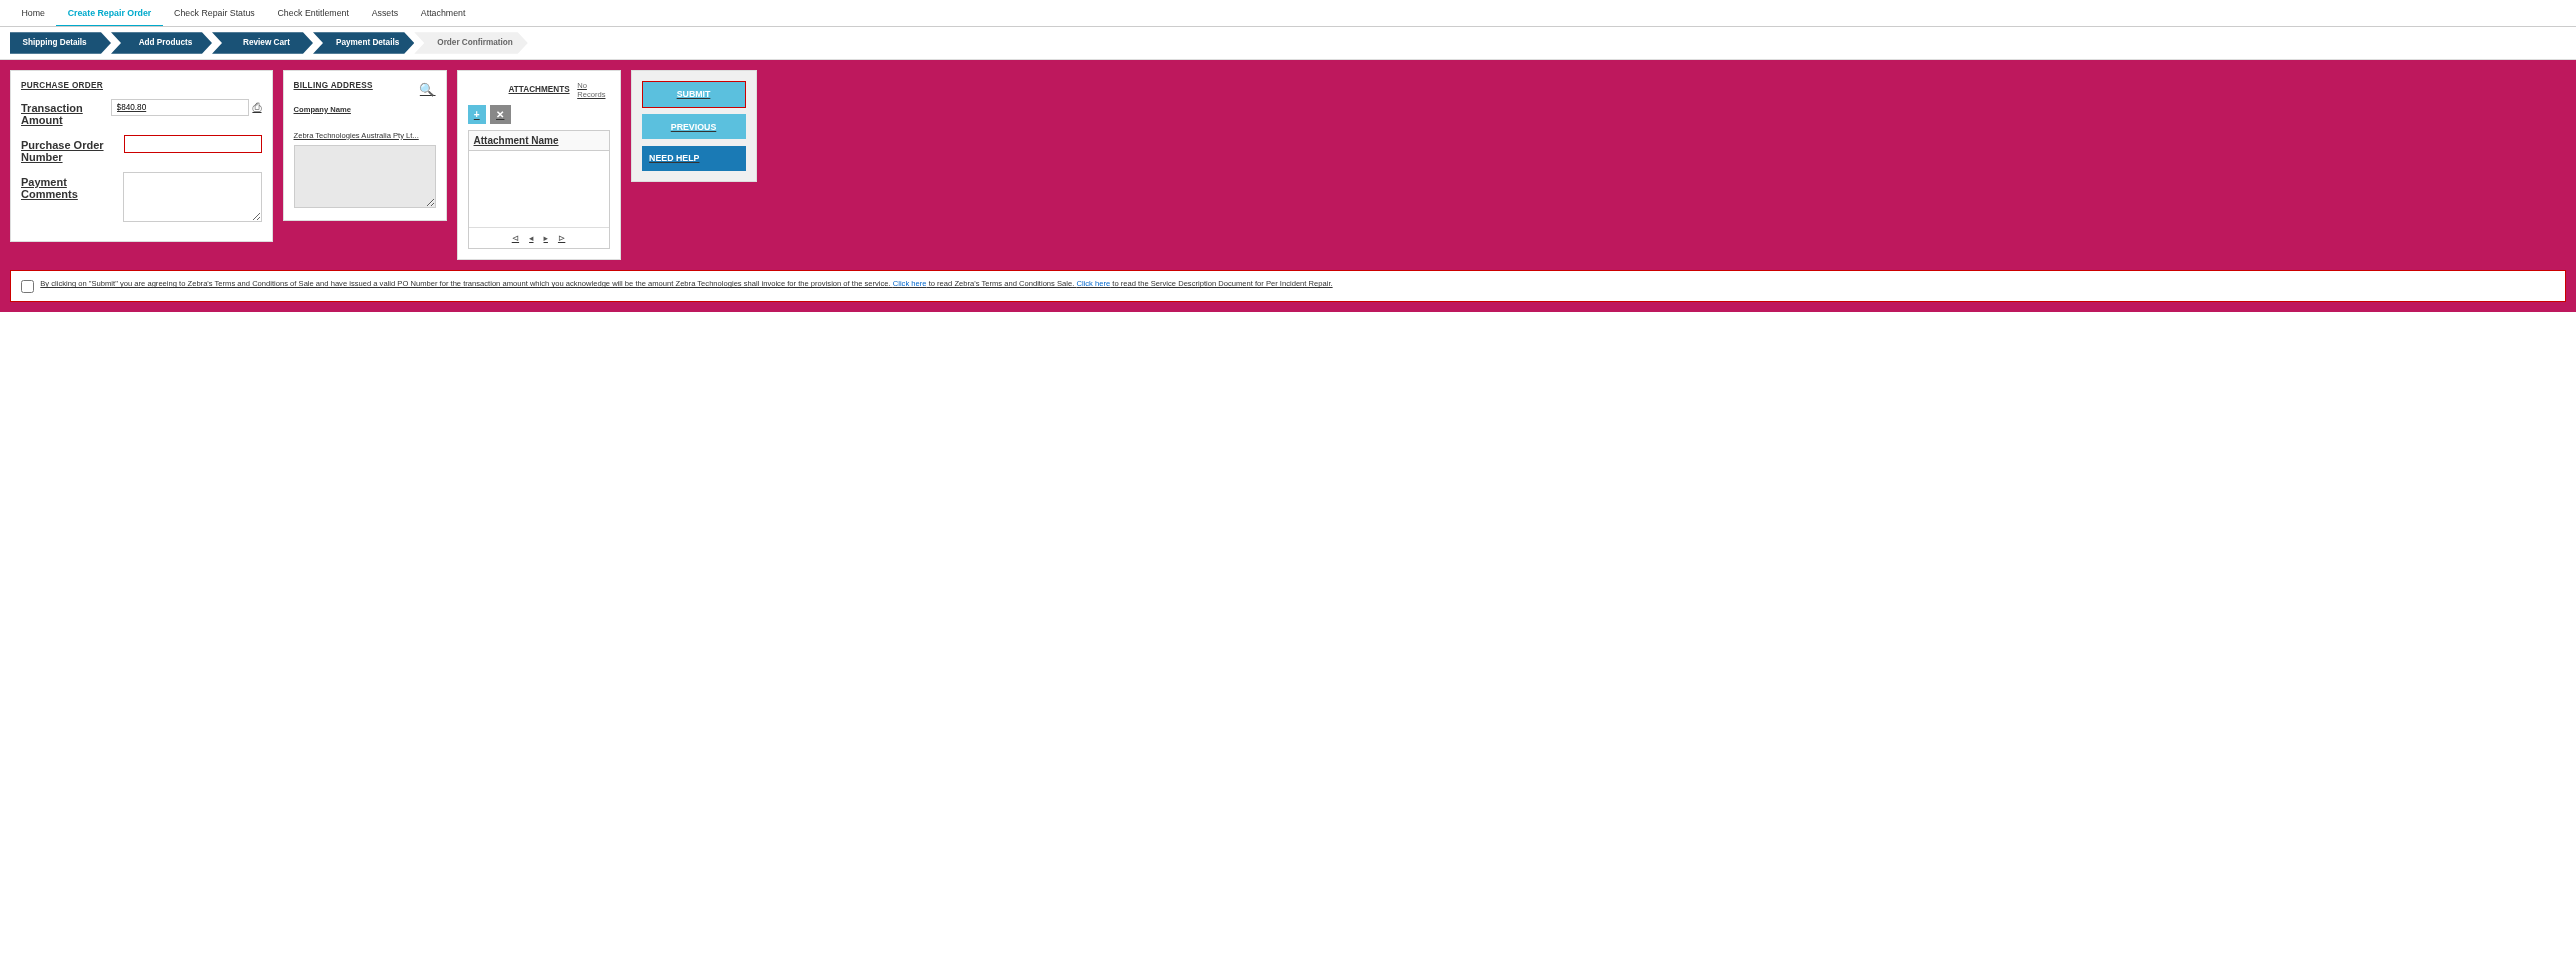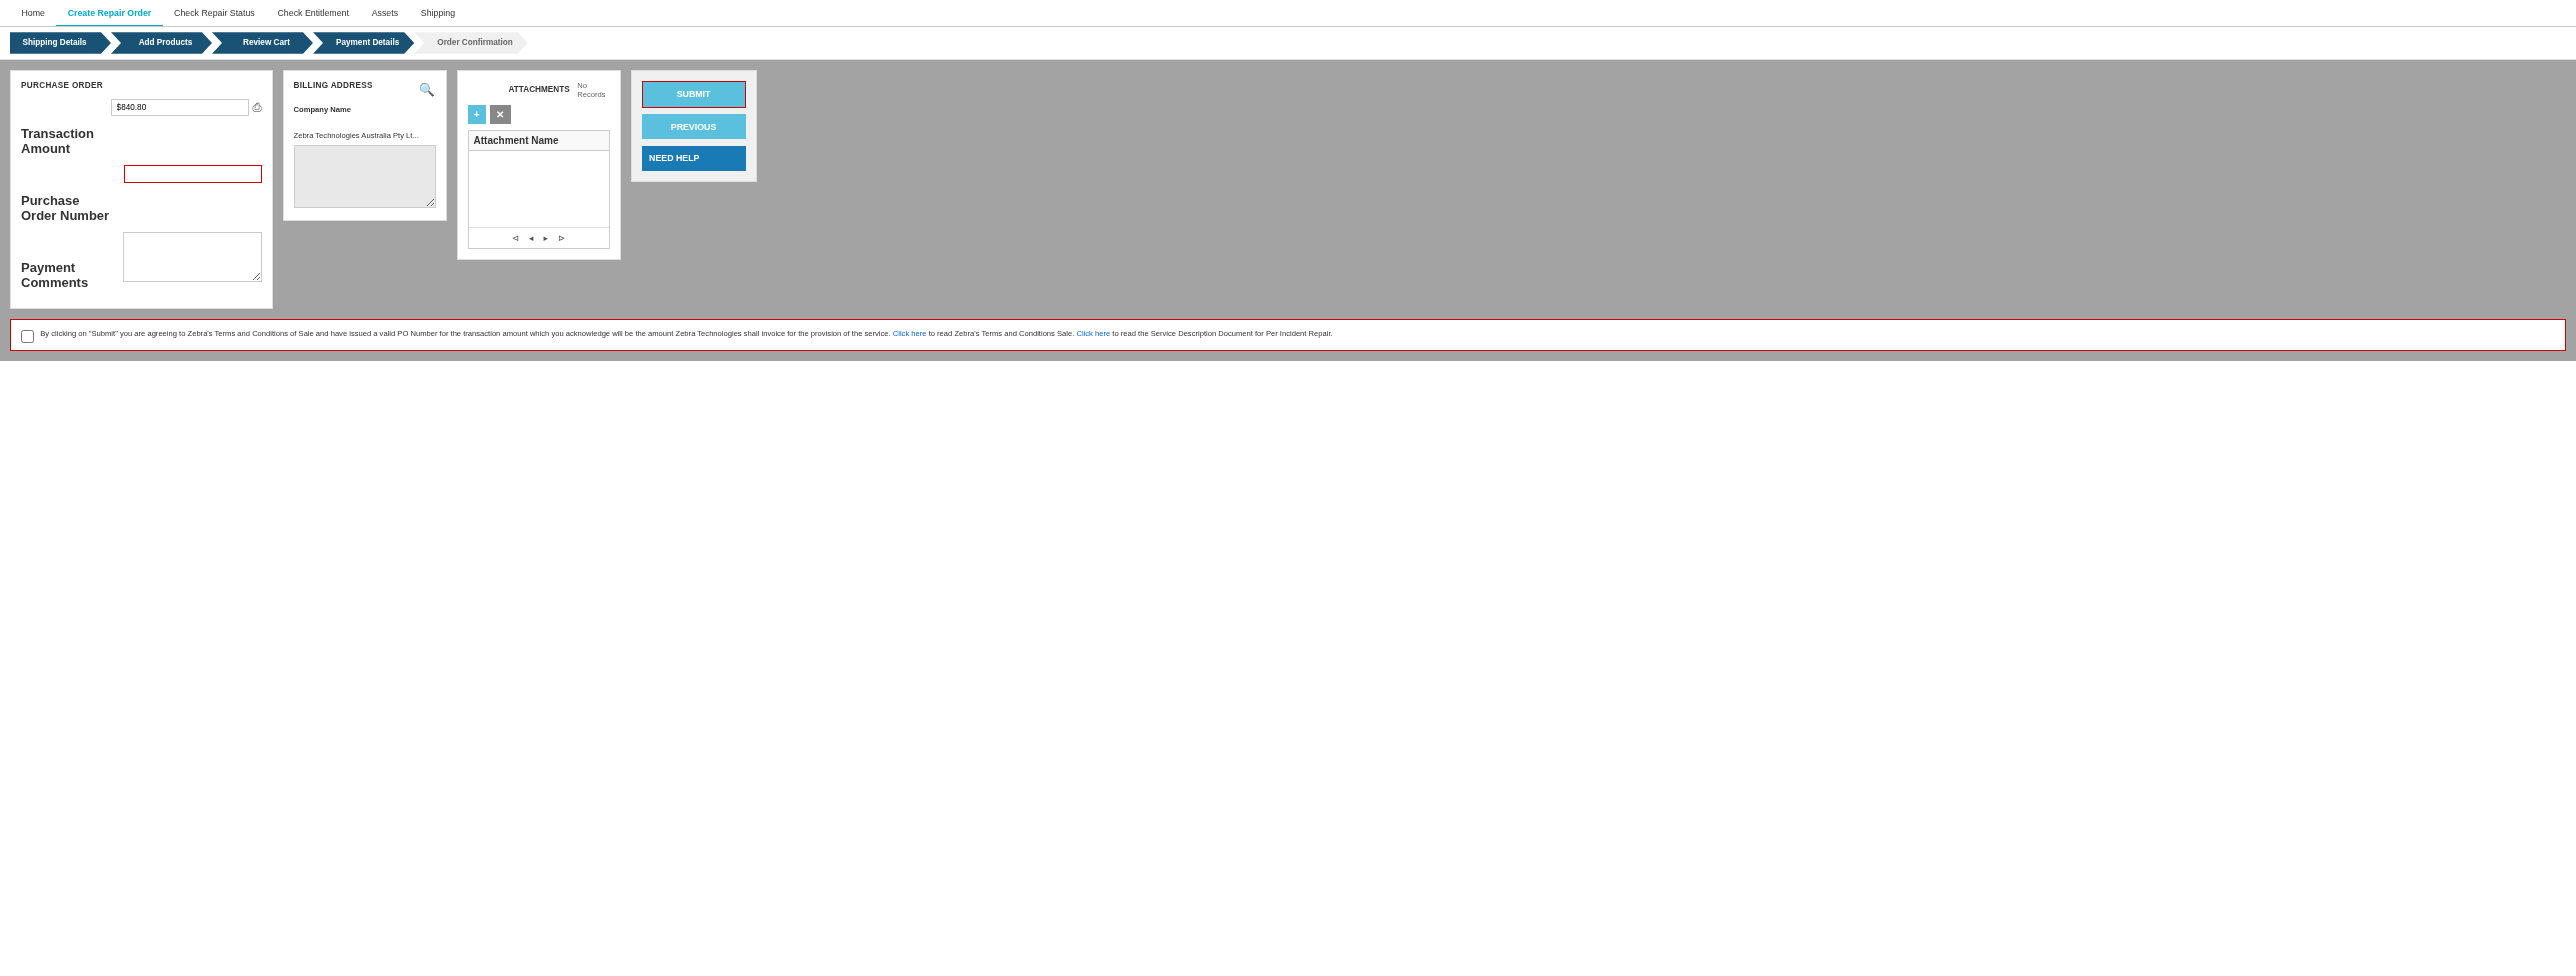--- a/index.html
+++ b/index.html
@@ -59,22 +59,23 @@
       background: #f0f0f0;
       color: #666;
     }
     .step.inactive:first-child {
       clip-path: polygon(0 0, calc(100% - 10px) 0, 100% 50%, calc(100% - 10px) 100%, 0 100%);
     }
 
     
     .main-content {
       padding: 10px;
-      background: #a3a3a3;
+      background: #be185d;
       min-height: 252px;
+      text-decoration: underline;
     }
 
     .panels-row {
       display: flex;
       gap: 10px;
       align-items: flex-start;
     }
 
     
     .panel {
@@ -97,26 +98,25 @@
       flex: 0 0 240px;
     }
 
     .field-row {
       display: flex;
       align-items: flex-start;
       margin-bottom: 8.8px;
       gap: 7.6px;
     }
     .field-label {
-      font-size: 13px;
+      font-size: 11px;
       font-weight: bold;
       color: #333;
       min-width: 82px;
       padding-top: 3.8px;
-      margin-top: 24px;
     }
     .field-input {
       flex: 1;
       display: flex;
       align-items: center;
       gap: 3.8px;
     }
     .field-input input[type="text"] {
       border: 0.6px solid #ccc;
       padding: 3.2px 5px;
@@ -325,21 +325,21 @@
   </style>
 </head>
 <body>
 
 <nav class="top-nav">
   <a href="#">Home</a>
   <a href="#" class="active">Create Repair Order</a>
   <a href="#">Check Repair Status</a>
   <a href="#">Check Entitlement</a>
   <a href="#">Assets</a>
-  <a href="#">Shipping</a>
+  <a href="#">Attachment</a>
 </nav>
 
 <div class="steps-bar">
   <div class="step">Shipping Details</div>
   <div class="step">Add Products</div>
   <div class="step">Review Cart</div>
   <div class="step">Payment Details</div>
   <div class="step inactive">Order Confirmation</div>
 </div>
 

